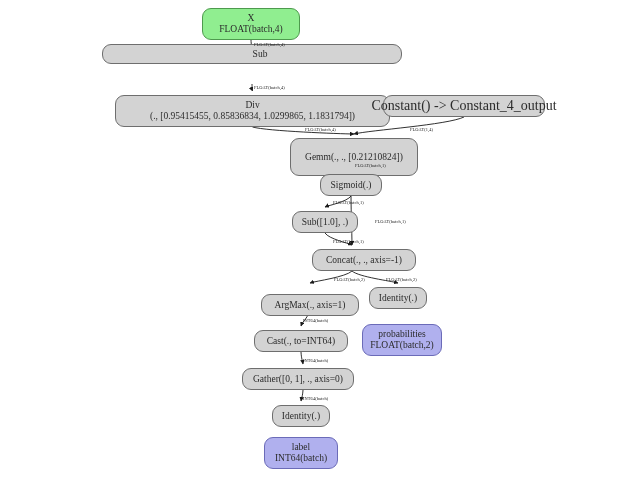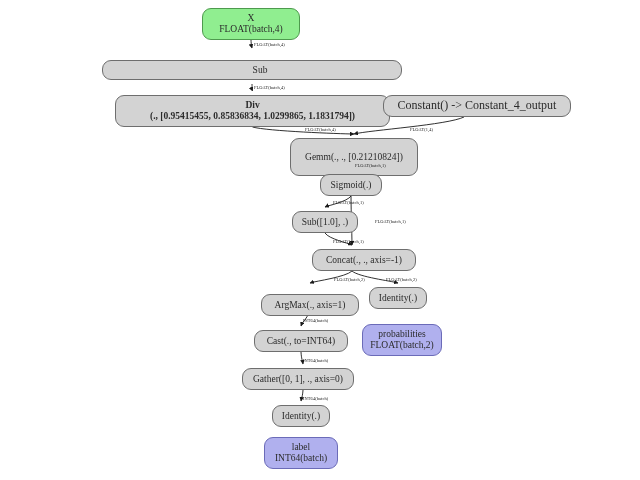--- a/index.html
+++ b/index.html
@@ -84,28 +84,28 @@
         <path d="M 301 352 C 301.3 358.08, 302.7 361.92, 303 364" marker-end="url(#arrow)"></path>
         <path d="M 303 390 C 302.7 395.7, 301.3 399.3, 301 401" marker-end="url(#arrow)"></path>
       </g>
   </svg>
 
   <div id="node-layer">
       <div class="node io-green" style="left: 202px; top: 8px; width: 98px; height: 32px; font-size: 9.5px;">
         <span class="line1">X</span>
         <span class="line2">FLOAT(batch,4)</span>
       </div>
-      <div class="node" style="left: 102px; top: 60px; width: 300px; height: 20px; font-size: 9.5px; padding-left: 16px;">
+      <div class="node" style="left: 102px; top: 44px; width: 300px; height: 20px; font-size: 9.5px; padding-left: 16px;">
         <span class="line1">Sub</span>
       </div>
-      <div class="node" style="left: 115px; top: 95px; width: 275px; height: 32px; font-size: 9.5px; font-weight: bold;">
+      <div class="node" style="left: 115px; top: 95px; width: 275px; height: 32px; font-size: 9.5px;">
         <span class="line1">Div</span>
         <span class="line2">(., [0.95415455, 0.85836834, 1.0299865, 1.1831794])</span>
       </div>
-      <div class="node" style="left: 383px; top: 95px; width: 188px; height: 22px; font-size: 12px;">
+      <div class="node" style="left: 383px; top: 95px; width: 162px; height: 22px; font-size: 14px;">
         <span class="line1">Constant() -&gt; Constant_4_output</span>
       </div>
       <div class="node" style="left: 290px; top: 138px; width: 128px; height: 38px; font-size: 9.5px;">
         <span class="line1">Gemm(., ., [0.21210824])</span>
       </div>
       <div class="node" style="left: 320px; top: 174px; width: 62px; height: 22px; font-size: 9.5px;">
         <span class="line1">Sigmoid(.)</span>
       </div>
       <div class="node" style="left: 292px; top: 211px; width: 66px; height: 22px; font-size: 9.5px;">
         <span class="line1">Sub([1.0], .)</span>

